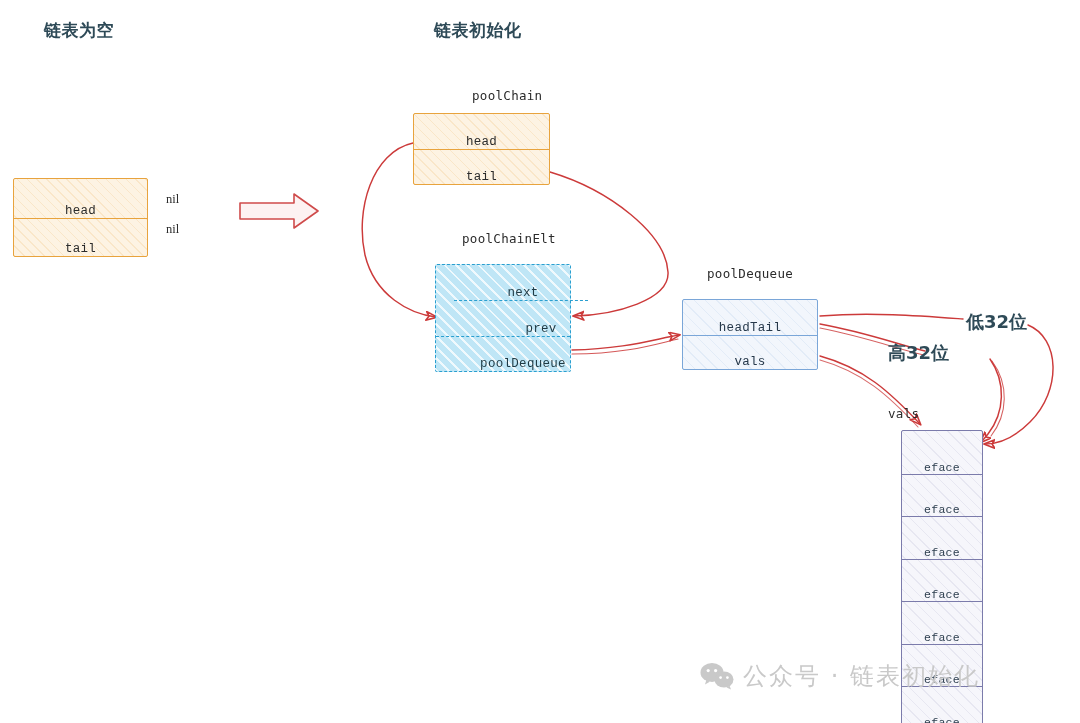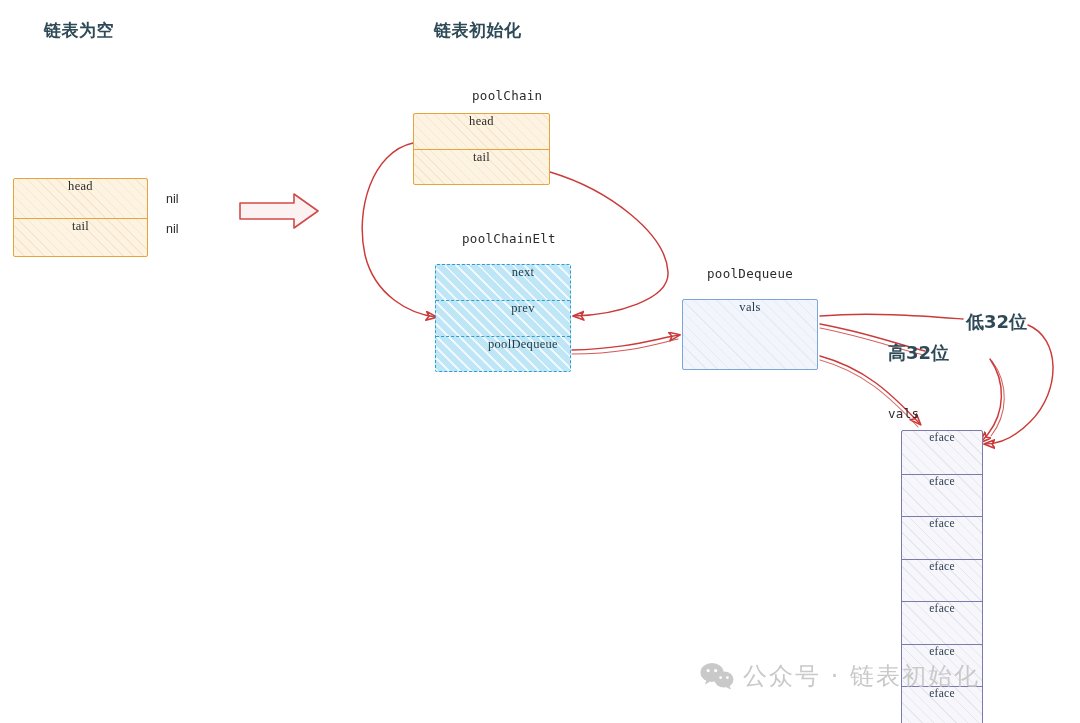--- a/index.html
+++ b/index.html
@@ -29,22 +29,22 @@
   }
   #cap-poolchain{left:472px;top:88px;}
   #cap-poolchainelt{left:462px;top:231px;}
   #cap-pooldequeue{left:707px;top:266px;}
   #cap-vals{left:888px;top:406px;}
 
   
   .box{position:absolute;box-sizing:border-box;}
   .box .row{
     box-sizing:border-box;width:100%;
-    display:flex;align-items:flex-start;justify-content:center;
-    font-family:Liberation Serif, serif;
+    display:flex;align-items:flex-end;justify-content:center;
+    font-family:Liberation Mono, monospace;
     font-size:12.5px;letter-spacing:.3px;
     position:relative;
   }
 
   
   .box.orange{
     border:1.6px solid #e8a33d;border-radius:2px;
     background:
       repeating-linear-gradient(45deg,
         rgba(232,163,61,.16) 0px, rgba(232,163,61,.16) 1px,
@@ -86,21 +86,21 @@
         rgba(123,123,171,.12) 0px, rgba(123,123,171,.12) 1px,
         rgba(123,123,171,0) 1px, rgba(123,123,171,0) 8px),
       #f6f6fb;
   }
   .box.lav .row{color:#2f4050;font-size:11.5px;}
   .box.lav .row + .row{border-top:1.3px solid #7b7bab;}
 
   
   .nil-label{
     position:absolute;
-    font-family:Liberation Sans, sans-serif;
+    font-family:Liberation Serif, serif;
     font-size:12.5px;color:#2b2b2b;
   }
   #nil-head{left:166px;top:192px;}
   #nil-tail{left:166px;top:222px;}
 
   
   .ann{
     position:absolute;
     font-family:"DejaVu Sans","Liberation Sans",sans-serif;
     font-size:18px;font-weight:600;color:#2e4a57;white-space:nowrap;
@@ -186,30 +186,33 @@
     <div class="row" style="height:50%;">
       <span>tail</span>
     </div>
   </div>
 
   <div class="caption" id="cap-poolchainelt">poolChainElt</div>
   <div class="box cyan" id="poolchainelt-box" style="left:435px;top:264px;width:136px;height:108px;">
     <div class="row" style="height:33.33%;">
       <span>next</span>
     </div>
-    <div class="row" style="height:33.33%;">
+    <div class="row" style="height:33.33%;margin-left:18px;">
       <span>prev</span>
     </div>
     <div class="row" style="height:33.33%;">
       <span>poolDequeue</span>
     </div>
   </div>
 
   <div class="caption" id="cap-pooldequeue">poolDequeue</div>
   <div class="box blue" id="pooldequeue-box" style="left:682px;top:299px;width:136px;height:71px;">
+    <div class="row" style="height:50%;">
+      <span>headTail</span>
+    </div>
     <div class="row" style="height:50%;">
       <span>vals</span>
     </div>
   </div>
 
   <div class="ann" id="ann-low">低32位</div>
   <div class="ann" id="ann-high">高32位</div>
 
   <div class="caption" id="cap-vals">vals</div>
   <div class="box lav" id="vals-box" style="left:901px;top:430px;width:82px;height:342px;">

